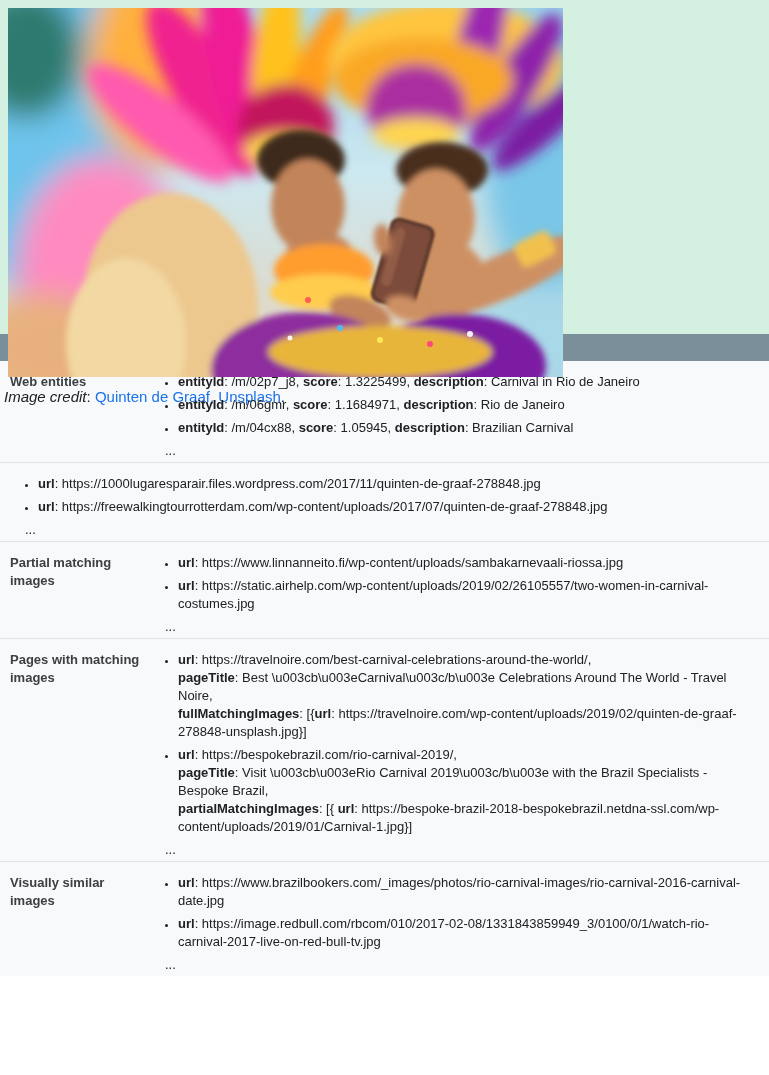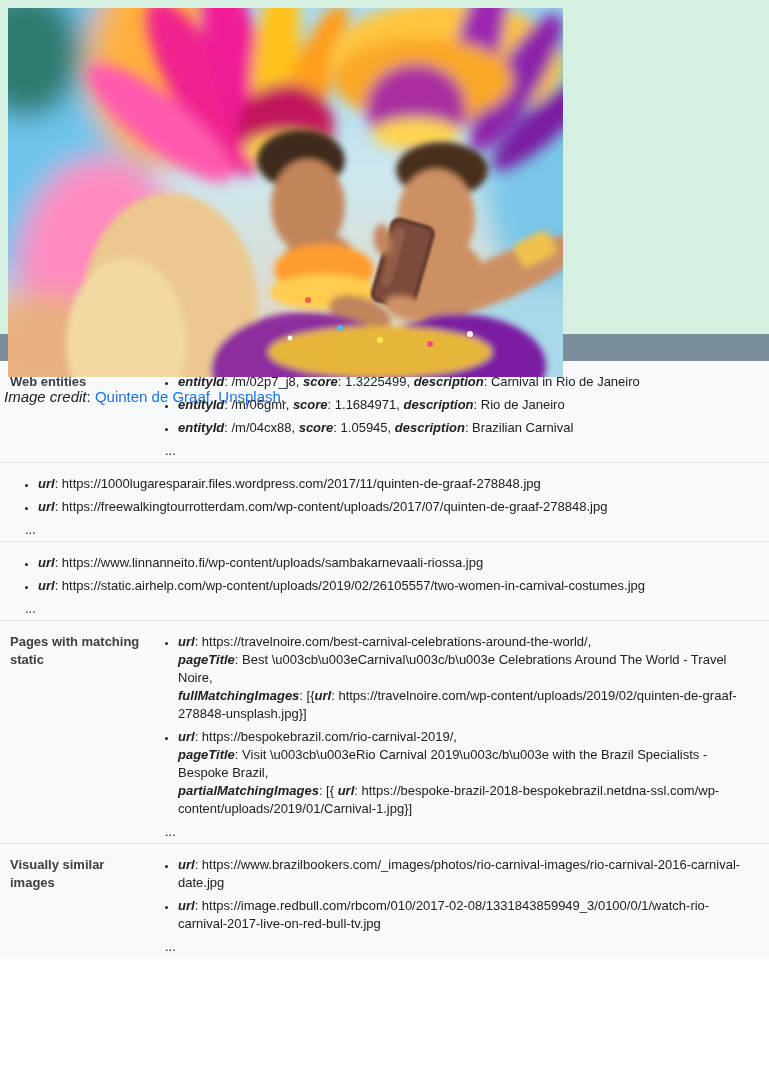--- a/index.html
+++ b/index.html
@@ -32,21 +32,21 @@
   .th-cat{flex:0 0 140px;padding-left:10px;}
   .th-resp{flex:1;}
   .row{display:flex;background:var(--row-background);padding:12px 18px 2px 10px;}
   .row + .row{border-top:1px solid var(--row-border);}
   .cat{flex:0 0 140px;font-weight:bold;font-size:13px;line-height:18px;
        color:var(--category-text);padding-right:8px;}
   .resp{flex:1;font-size:13px;line-height:18px;padding-right:6px;overflow-wrap:break-word;}
   .resp ul{margin:0;padding-left:28px;list-style:disc;}
   .resp li{margin:0 0 5px 0;}
   .resp li::marker{font-size:0.85em;}
-  .key{font-weight:bold;font-style:italic;}
+  .key{font-weight:bold;}
   .ellipsis{margin-left:15px;line-height:18px;}
 </style>
 </head>
 <body>
 
 <div class="hero">
   <div class="photo" role="img" aria-label="Two dancers in colorful Rio carnival feather costumes taking a selfie with a phone">
     <svg viewBox="0 0 555 369" preserveAspectRatio="none">
       <defs>
         <linearGradient id="sky" x1="0" y1="0" x2="0" y2="1">
@@ -155,30 +155,31 @@
       <div class="row">
         <div class="resp">
           <ul class="items">
             <li class="item"><span class="key">url</span>: https://1000lugaresparair.files.wordpress.com/2017/11/quinten-de-graaf-278848.jpg</li>
             <li class="item"><span class="key">url</span>: https://freewalkingtourrotterdam.com/wp-content/uploads/2017/07/quinten-de-graaf-278848.jpg</li>
           </ul>
           <div class="ellipsis">...</div>
         </div>
       </div>
       <div class="row">
+        <div class="cat">Partial matching images</div>
         <div class="resp">
           <ul class="items">
             <li class="item"><span class="key">url</span>: https://www.linnanneito.fi/wp-content/uploads/sambakarnevaali-riossa.jpg</li>
             <li class="item"><span class="key">url</span>: https://static.airhelp.com/wp-content/uploads/2019/02/26105557/two-women-in-carnival-costumes.jpg</li>
           </ul>
           <div class="ellipsis">...</div>
         </div>
       </div>
       <div class="row">
-        <div class="cat">Pages with matching static</div>
+        <div class="cat">Pages with matching images</div>
         <div class="resp">
           <ul class="items">
             <li class="item"><span class="key">url</span>: https://travelnoire.com/best-carnival-celebrations-around-the-world/,<br><span class="key">pageTitle</span>: Best \u003cb\u003eCarnival\u003c/b\u003e Celebrations Around The World - Travel Noire,<br><span class="key">fullMatchingImages</span>: [{<span class="key">url</span>: https://travelnoire.com/wp-content/uploads/2019/02/quinten-de-graaf-278848-unsplash.jpg}]</li>
             <li class="item"><span class="key">url</span>: https://bespokebrazil.com/rio-carnival-2019/,<br><span class="key">pageTitle</span>: Visit \u003cb\u003eRio Carnival 2019\u003c/b\u003e with the Brazil Specialists - Bespoke Brazil,<br><span class="key">partialMatchingImages</span>: [{ <span class="key">url</span>: https://bespoke-brazil-2018-bespokebrazil.netdna-ssl.com/wp-content/uploads/2019/01/Carnival-1.jpg}]</li>
           </ul>
           <div class="ellipsis">...</div>
         </div>
       </div>
       <div class="row">
         <div class="cat">Visually similar images</div>

